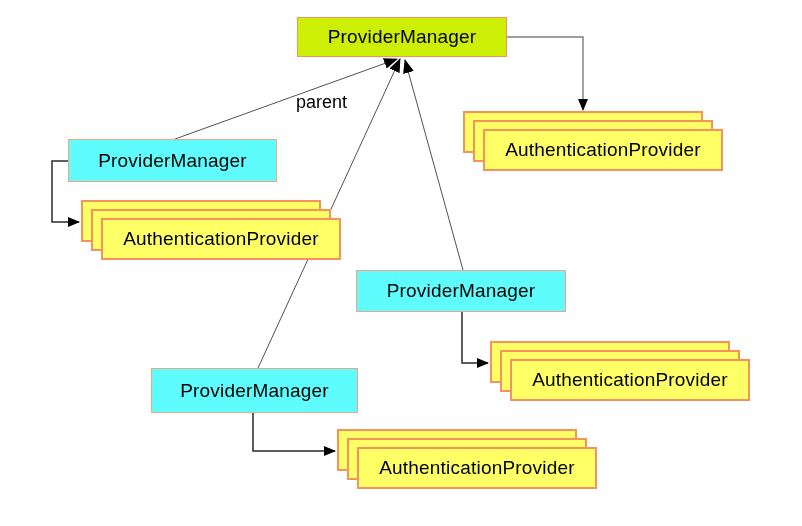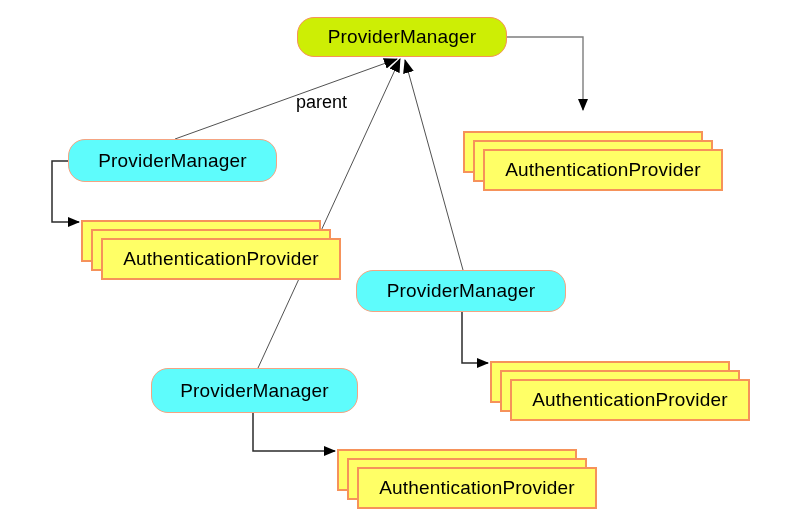--- a/index.html
+++ b/index.html
@@ -17,34 +17,32 @@
     position:absolute;left:0;top:0;z-index:0;
   }
   .node{
     position:absolute;
     display:flex;align-items:center;justify-content:center;
     font-size:19px;letter-spacing:0.2px;
     color:var(--text_color,#000);
     box-sizing:border-box;
     z-index:3;
     white-space:nowrap;
-    border-radius:17px;
   }
   .node.green{
     background:var(--green_fill,#cdee05);
     border:1.5px solid var(--border_warm,#f6925a);
   }
   .node.cyan{
     background:var(--cyan_fill,#5efcfc);
     border:1.5px solid var(--border_cool,#f5a482);
   }
   .stack{
     position:absolute;
     z-index:2;
-    margin-top:20px;
   }
   .stack-layer{
     position:absolute;
     width:240px;height:42px;
     background:var(--yellow_fill,#ffff66);
     border:2px solid var(--border_warm,#f6925a);
     box-sizing:border-box;
   }
   .stack-layer.back{left:0;top:0;z-index:1;}
   .stack-layer.middle{left:10px;top:9px;z-index:2;}

